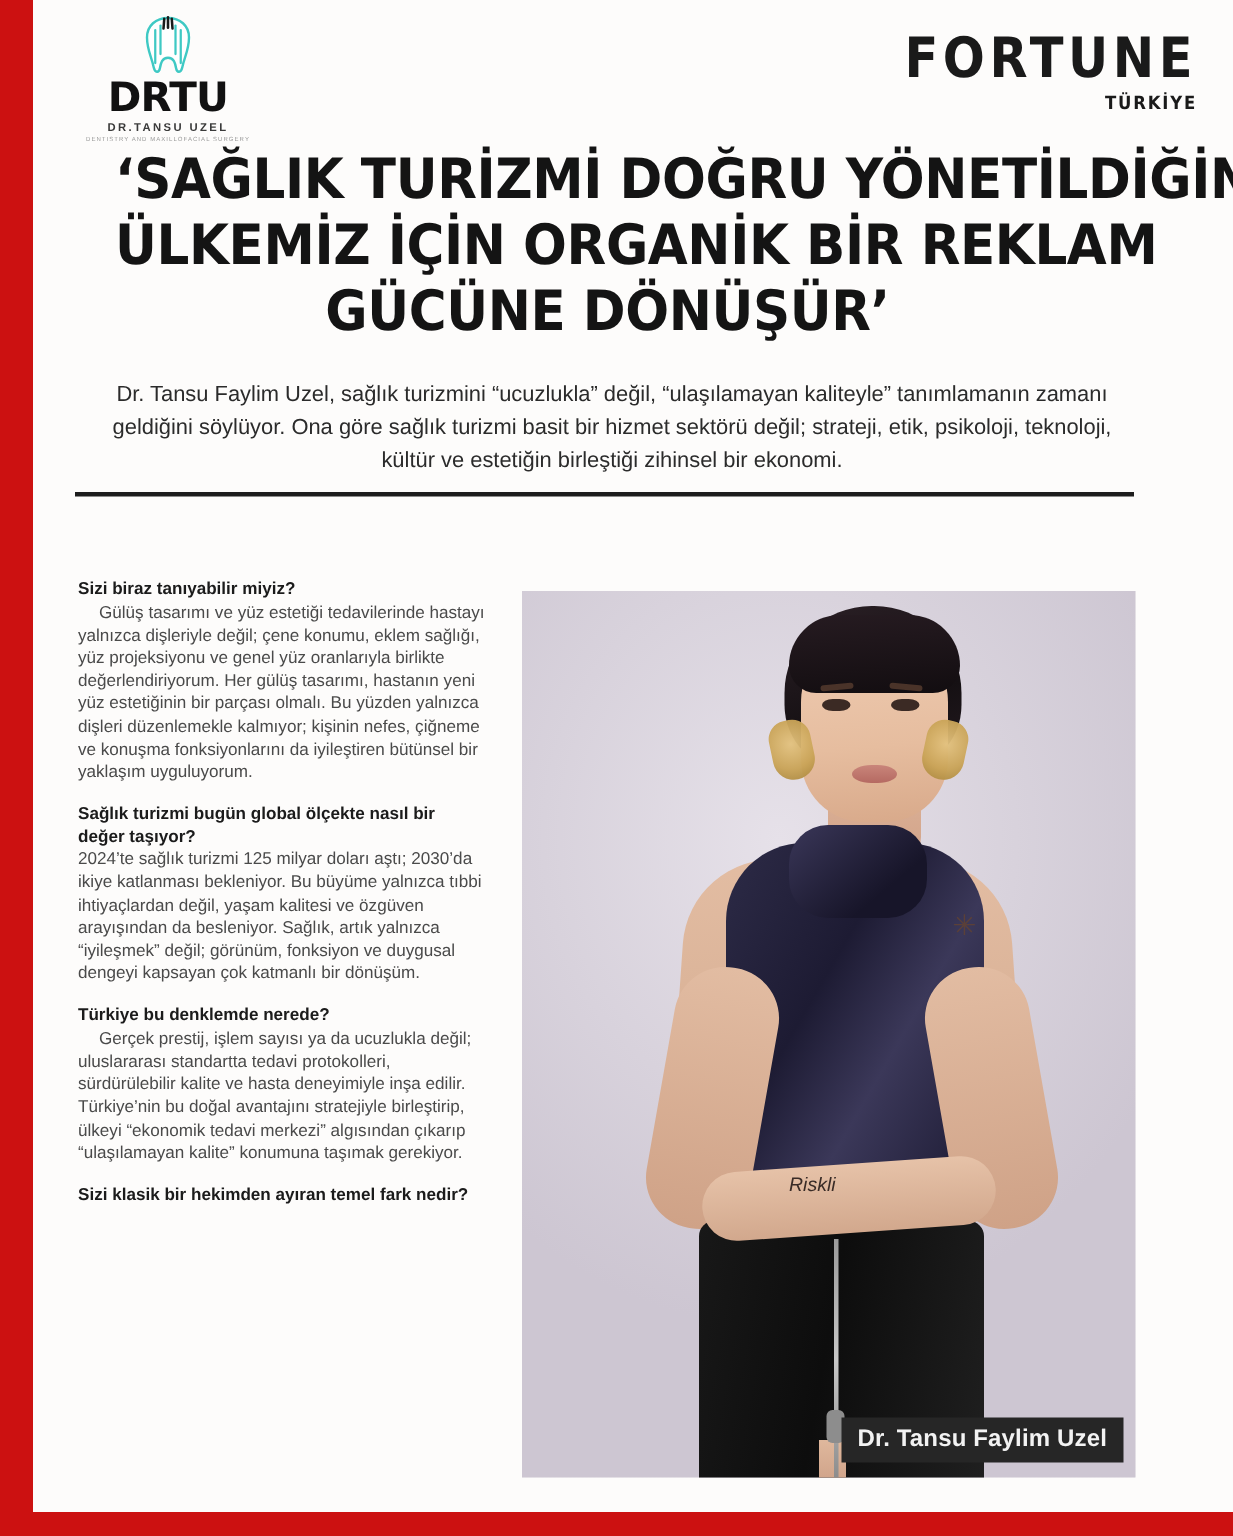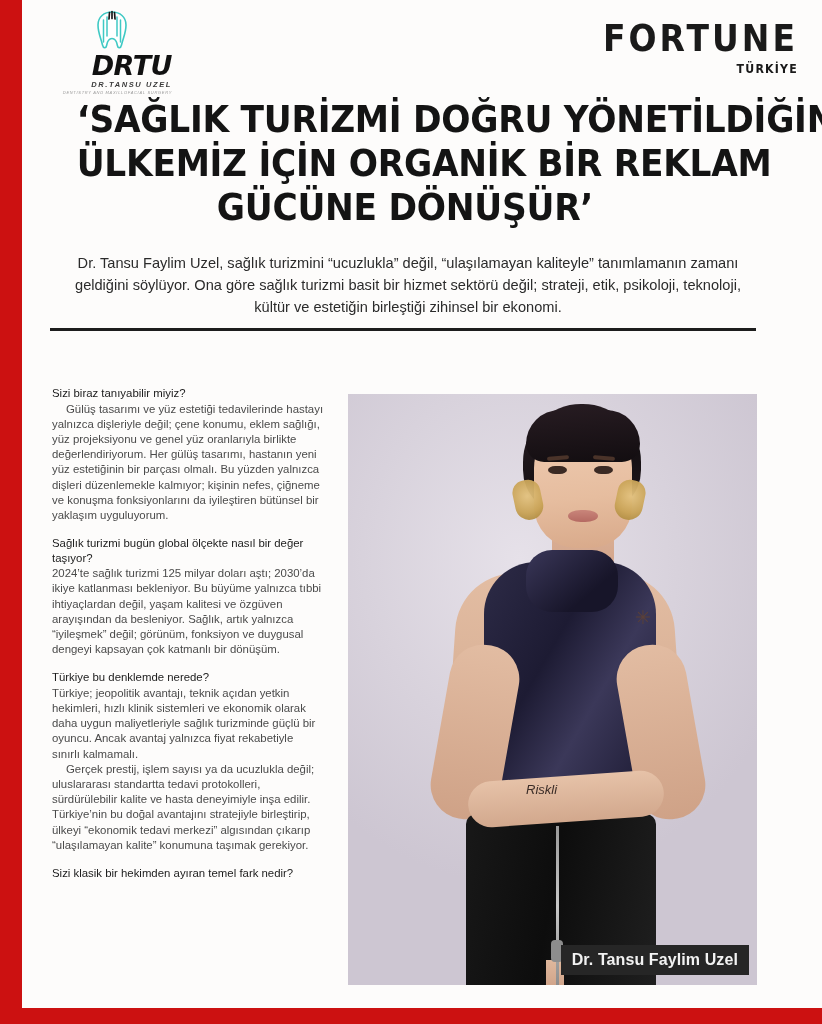--- a/index.html
+++ b/index.html
@@ -52,22 +52,21 @@
     left: 22px;
     top: 0;
     width: 800px;
     height: 92px;
   }
   .brand-logo {
     position: absolute;
     left: 30px;
     top: 10px;
     width: 120px;
-    text-align: right;
-    font-style: italic;
+    text-align: center;
   }
   .tooth-mark {
     width: 34px;
     height: 40px;
     margin: 0 auto 2px;
     display: block;
   }
   .brand-word {
     font-family: "DejaVu Sans", sans-serif;
     font-weight: 700;
@@ -163,21 +162,21 @@
 
   
   .column {
     position: absolute;
     left: 52px;
     top: 386px;
     width: 272px;
   }
   .qa-question {
     font-family: "Liberation Sans", sans-serif;
-    font-weight: 400;
+    font-weight: 700;
     font-size: 11.4px;
     line-height: 14.5px;
     color: #1b1b1b;
     margin: 0 0 1px 0;
   }
   .qa-answer {
     font-family: "Liberation Sans", sans-serif;
     font-size: 11.4px;
     line-height: 15.2px;
     color: #4a4a4a;
@@ -418,21 +417,20 @@
       <p class="qa-answer indent">Gülüş tasarımı ve yüz estetiği tedavilerinde hastayı yalnızca dişleriyle değil; çene konumu, eklem sağlığı, yüz projeksiyonu ve genel yüz oranlarıyla birlikte değerlendiriyorum. Her gülüş tasarımı, hastanın yeni yüz estetiğinin bir parçası olmalı. Bu yüzden yalnızca dişleri düzenlemekle kalmıyor; kişinin nefes, çiğneme ve konuşma fonksiyonlarını da iyileştiren bütünsel bir yaklaşım uyguluyorum.</p>
     </div>
 
     <div class="qa-block">
       <p class="qa-question">Sağlık turizmi bugün global ölçekte nasıl bir değer taşıyor?</p>
       <p class="qa-answer">2024’te sağlık turizmi 125 milyar doları aştı; 2030’da ikiye katlanması bekleniyor. Bu büyüme yalnızca tıbbi ihtiyaçlardan değil, yaşam kalitesi ve özgüven arayışından da besleniyor. Sağlık, artık yalnızca “iyileşmek” değil; görünüm, fonksiyon ve duygusal dengeyi kapsayan çok katmanlı bir dönüşüm.</p>
     </div>
 
     <div class="qa-block">
       <p class="qa-question">Türkiye bu denklemde nerede?</p>
-      <p class="qa-answer">Türkiye; jeopolitik avantajı, teknik açıdan yetkin hekimleri, hızlı klinik sistemleri ve ekonomik olarak daha uygun maliyetleriyle sağlık turizminde güçlü bir oyuncu. Ancak avantaj yalnızca fiyat rekabetiyle sınırlı kalmamalı.</p>
       <p class="qa-answer indent">Gerçek prestij, işlem sayısı ya da ucuzlukla değil; uluslararası standartta tedavi protokolleri, sürdürülebilir kalite ve hasta deneyimiyle inşa edilir. Türkiye’nin bu doğal avantajını stratejiyle birleştirip, ülkeyi “ekonomik tedavi merkezi” algısından çıkarıp “ulaşılamayan kalite” konumuna taşımak gerekiyor.</p>
     </div>
 
     <div class="qa-block">
       <p class="qa-question">Sizi klasik bir hekimden ayıran temel fark nedir?</p>
     </div>
 
   </div>
 
   <div class="photo">

